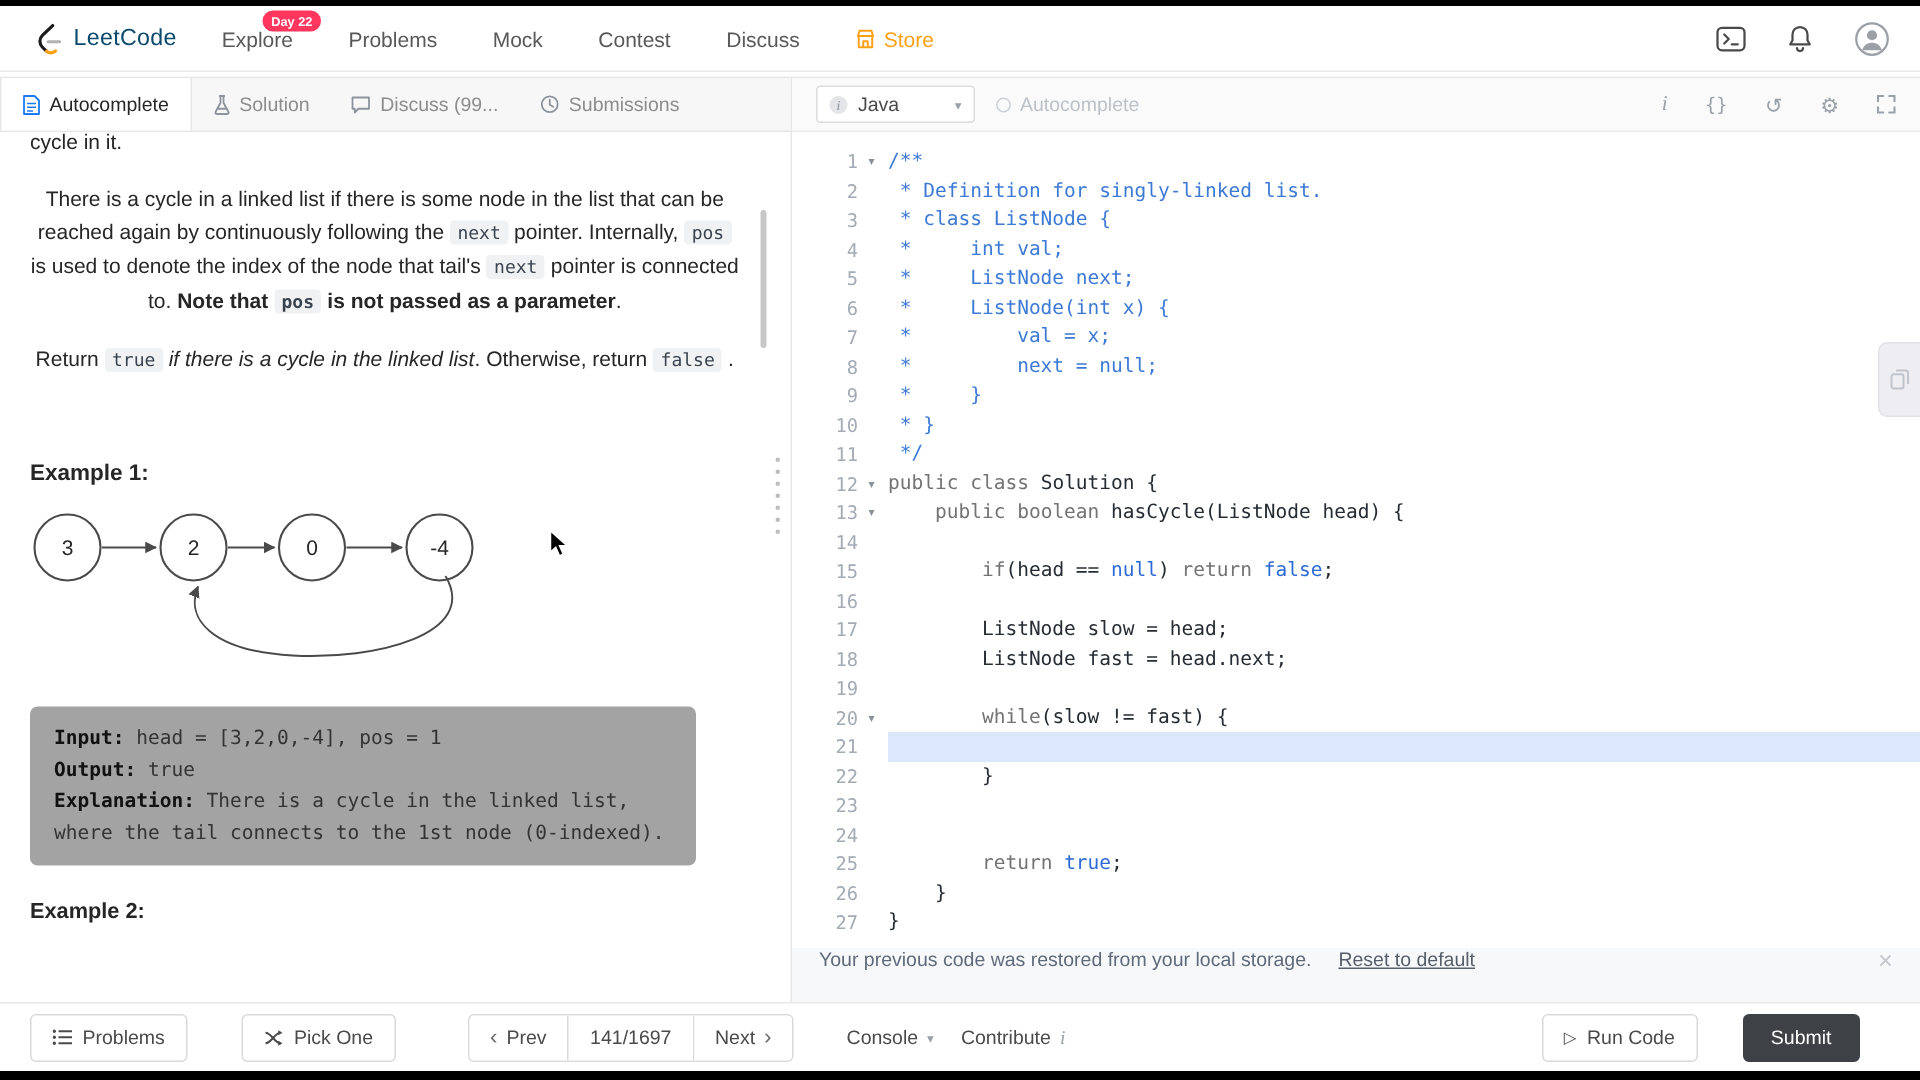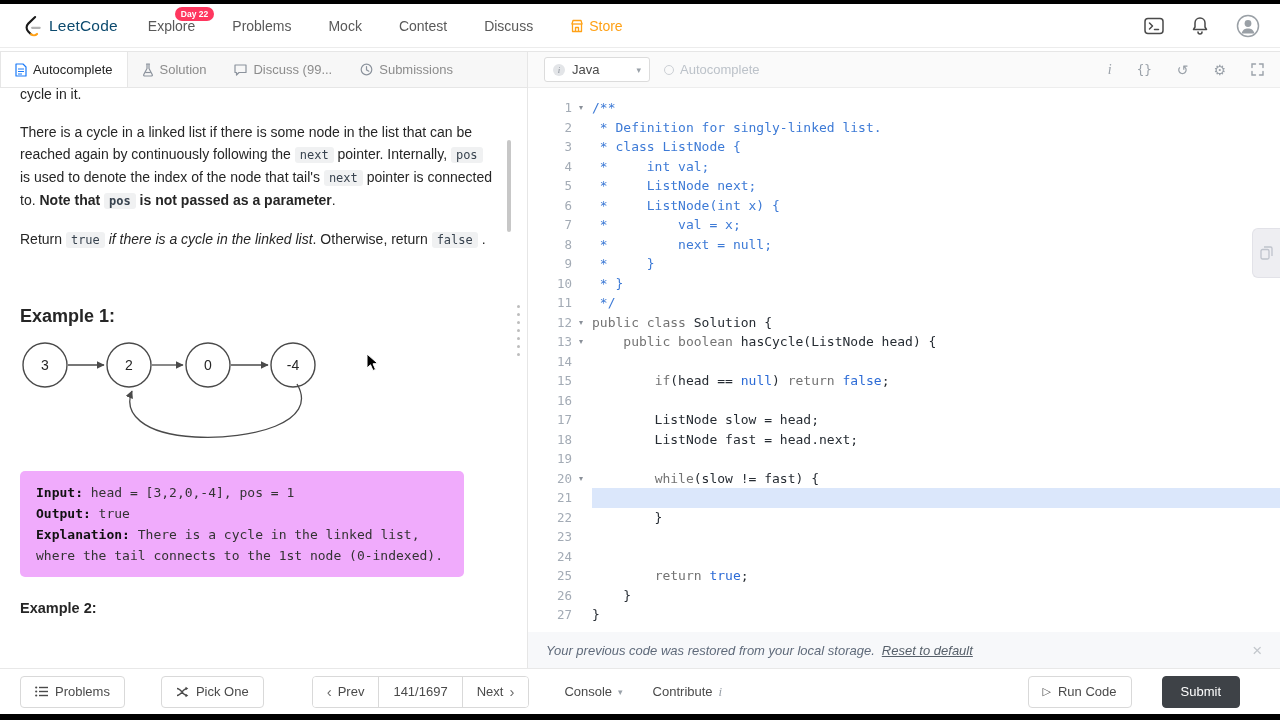--- a/index.html
+++ b/index.html
@@ -24,27 +24,27 @@
 
   
   .left-panel { width:528px; flex:none; display:flex; flex-direction:column; border-right:1px solid #e6e6e6; overflow:hidden; }
   .tabbar { height:37px; flex:none; background:#f7f7f7; border-top:1px solid #e6e6e6; border-bottom:1px solid #e6e6e6; display:flex; align-items:stretch; font-size:13px; color:#8c8c8c; }
   .tab { display:flex; align-items:center; gap:6px; padding:0 14px; cursor:pointer; white-space:nowrap; }
   .tab.active { background:#fff; border-left:1px solid #e6e6e6; border-right:1px solid #e6e6e6; color:#262626; }
   .tab svg { flex:none; }
 
   .desc-scroll { flex:1; overflow:hidden; position:relative; font-size:14px; line-height:22px; color:#262626; }
   .desc-inner { padding:0 34px 0 20px; margin-top:-5px; }
-  .desc-inner p { margin-top:16px; }
+  .desc-inner p { margin-top:16px;text-align:center; }
   .chip { font-family:"DejaVu Sans Mono", monospace; font-size:12px; background:#f0f1f2; color:#38434f; padding:1px 5px; border-radius:3px; }
   .chip-bold { font-weight:bold; }
-  .example-h { font-weight:bold; margin-top:54px; font-size:18px; }
+  .example-h { font-weight:bold; margin-top:54px; font-size:15px; }
   .example-h2 { font-weight:bold; margin-top:20px; font-size:14.5px; }
   .diagram { margin-top:14px; }
-  .example-block { margin-top:20px; width:444px; background:#f0abfc; border-radius:5px; padding:11px 16px; font-family:"DejaVu Sans Mono", monospace; font-size:13px; line-height:21px; color:#333; }
+  .example-block { margin-top:20px; width:444px; background:#a3a3a3; border-radius:5px; padding:11px 16px; font-family:"DejaVu Sans Mono", monospace; font-size:13px; line-height:21px; color:#333; }
   .ex-row strong { color:#111; }
   .left-scrollbar { position:absolute; right:16px; top:52px; width:4px; height:92px; background:#c7c7c7; border-radius:2px; }
 
   
   .divider-dots { position:absolute; left:517px; top:257px; display:flex; flex-direction:column; gap:5px; cursor:col-resize; }
   .divider-dots i { width:3px; height:3px; border-radius:50%; background:#bdbdbd; }
 
   
   .right-panel { flex:1; display:flex; flex-direction:column; overflow:hidden; }
   .editor-toolbar { height:37px; flex:none; background:#fafafa; border-top:1px solid #e6e6e6; border-bottom:1px solid #ededed; display:flex; align-items:center; padding:0 16px; gap:14px; }
@@ -62,35 +62,35 @@
   .code-line { display:flex; align-items:stretch; height:19.5px; }
   .gutter-num { width:36px; flex:none; margin-left:8px; text-align:right; font-family:"DejaVu Sans Mono", monospace; font-size:12.5px; line-height:19.5px; color:#a3abb5; user-select:none; }
   .gutter-fold { width:18px; flex:none; text-align:center; font-size:8px; line-height:19.5px; color:#8a9099; cursor:pointer; }
   .code-text { flex:1; margin:0 0 0 2px; font-family:"DejaVu Sans Mono", monospace; font-size:13px; line-height:19.5px; white-space:pre; color:#262c33; }
   .code-line.active .code-text { background:#dbe7fb; }
   .tok-c { color:#3d7ad6; }
   .tok-k { color:#737373; }
   .tok-a { color:#2c6bd6; }
   .tok-p { color:#262c33; }
 
-  .restore-bar { height:36px; flex:none; background:#f7f8fa; display:flex; align-items:center; padding:0 18px; font-size:13px; color:#5f6a7a; gap:7px;font-style:italic; }
+  .restore-bar { height:36px; flex:none; background:#f7f8fa; display:flex; align-items:flex-start; padding:0 18px; font-size:13px; color:#5f6a7a; gap:18px; }
   .restore-link { color:#57606a; text-decoration:underline; cursor:pointer; }
   .restore-close { margin-left:auto; color:#c3c7cc; font-size:17px; cursor:pointer; line-height:1; }
 
   
   .footer { height:46px; flex:none; border-top:1px solid #e8e8e8; background:#fff; display:flex; align-items:center; padding:0 40px 0 20px; }
   .btn { height:32px; display:inline-flex; align-items:center; gap:7px; padding:0 14px; background:#fff; border:1px solid #d9d9d9; border-radius:4px; font-size:13px; color:#4a4a4a; cursor:pointer; white-space:nowrap; }
   .pager { display:flex; align-items:center; height:32px; border:1px solid #d9d9d9; border-radius:4px; overflow:hidden; margin-left:48px; }
   .pager > * { display:flex; align-items:center; gap:6px; padding:0 14px; height:100%; font-size:13px; color:#4a4a4a; background:#fff; }
   .pager .seg-btn { cursor:pointer; }
   .pager .mid { border-left:1px solid #d9d9d9; border-right:1px solid #d9d9d9; }
   .chev { font-size:15px; color:#6b6b6b; line-height:1; }
   .console-btn { margin-left:35px; display:flex; align-items:center; gap:6px; font-size:13px; color:#4a4a4a; cursor:pointer; }
   .console-btn .caret { font-size:9px; color:#9aa1a9; }
-  .contribute-btn { margin-left:30px; display:flex; gap:6px; font-size:13px; color:#4a4a4a; cursor:pointer; }
+  .contribute-btn { margin-left:18px; display:flex; gap:6px; font-size:13px; color:#4a4a4a; cursor:pointer; }
   .ital-i { font-family:"Liberation Serif", serif; font-style:italic; color:#9aa1a9; font-size:13px; }
   .run-btn { margin-left:auto; }
   .play-glyph { font-size:11px; color:#4a4a4a; }
   .submit-btn { height:32px; margin-left:30px; padding:0 18px; background:#3e4247; border:1px solid #3e4247; border-radius:4px; color:#fff; font-size:13px; cursor:pointer; display:inline-flex; align-items:center; }
 
   
   .flyout-tab { position:absolute; right:0; top:228px; width:28px; height:50px; background:#eeeef2; border:1px solid #e2e2e8; border-right:none; border-radius:6px 0 0 6px; display:flex; align-items:center; justify-content:center; cursor:pointer; }
   .mouse-cursor { position:absolute; left:366px; top:353px; pointer-events:none; }
 </style>
 </head>

